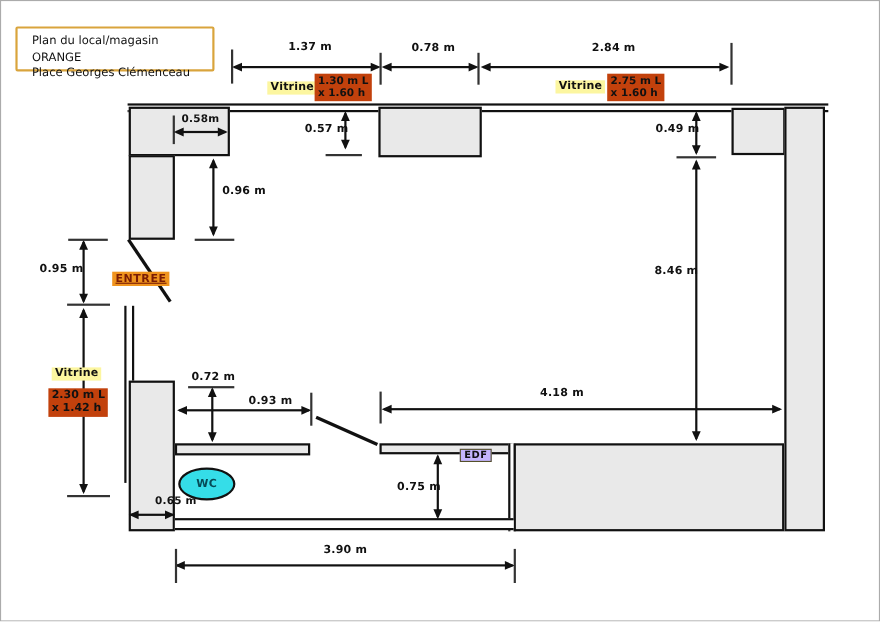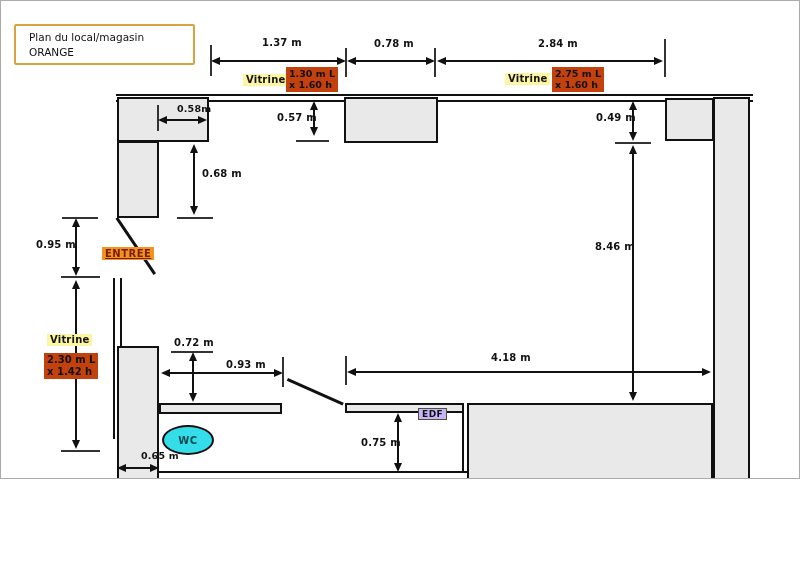--- a/index.html
+++ b/index.html
@@ -1,17 +1,17 @@
 <!DOCTYPE html>
 <html><head>
 <meta charset="utf-8">
 <style>
   html,body{margin:0;padding:0;background:#fff;}
   .plan{
-    position:relative;width:800px;height:479px;box-sizing:border-box;
+    position:relative;width:800px;height:565px;box-sizing:border-box;
     border:1px solid #ababab;background:#ffffff;overflow:hidden;
     font-family:"DejaVu Sans",sans-serif;color:#111;
   }
   
   .title-box{
     position:absolute;left:13px;top:23px;width:181px;height:41px;box-sizing:border-box;
     border:2px solid #d9a43c;border-radius:2px;padding:4px 4px 0 13px;
     font-size:10.5px;line-height:1.4;font-weight:500;
   }
   
@@ -51,20 +51,21 @@
   }
   .door{position:absolute;height:3px;background:#111;transform-origin:0 0;}
 </style>
 </head>
 <body>
 
 <div class="plan">
 
   <div class="title-box">
     <div>Plan du local/magasin ORANGE</div>
+    <div>Place Georges Clémenceau</div>
   </div>
 
   <div class="tick-v" style="left:209px;top:44px;height:31px;"></div>
   <div class="tick-v" style="left:344px;top:47px;height:29px;"></div>
   <div class="tick-v" style="left:433px;top:47px;height:29px;"></div>
   <div class="tick-v" style="left:663px;top:38px;height:38px;"></div>
 
   <div class="dim-h" style="left:212px;top:59px;width:131px;"></div>
   <div class="dim-h" style="left:348px;top:59px;width:84px;"></div>
   <div class="dim-h" style="left:438px;top:59px;width:222px;"></div>
@@ -105,26 +106,26 @@
 
   <div class="wall-v" style="left:461px;top:402px;width:7px;height:80px;"></div>
 
   <div class="block thin" style="left:466px;top:402px;width:246px;height:80px;"></div>
 
   <div class="wall-h" style="left:158px;top:470px;width:308px;height:11px;"></div>
 
   <div class="door" style="left:117px;top:216px;width:68px;transform:rotate(56deg);"></div>
   <div class="door" style="left:287px;top:377px;width:61px;transform:rotate(24deg);"></div>
 
-  <div class="dim-label" style="left:164px;top:102px;font-size:9.5px;margin-left:12px;">0.58m</div>
+  <div class="dim-label" style="left:164px;top:102px;font-size:9.5px;">0.58m</div>
   <div class="tick-v" style="left:156px;top:104px;height:26px;"></div>
   <div class="dim-h" style="left:159px;top:118px;width:45px;"></div>
 
   <div class="dim-v" style="left:192px;top:145px;height:67px;"></div>
-  <div class="dim-label" style="left:201px;top:167px;">0.68 m</div>
+  <div class="dim-label" style="left:201px;top:167px;">0.96 m</div>
   <div class="tick-h" style="left:176px;top:216px;width:36px;"></div>
 
   <div class="dim-label" style="left:276px;top:111px;">0.57 m</div>
   <div class="dim-v" style="left:312px;top:102px;height:31px;"></div>
   <div class="tick-h" style="left:295px;top:139px;width:33px;"></div>
 
   <div class="dim-label" style="left:595px;top:111px;">0.49 m</div>
   <div class="dim-v" style="left:631px;top:102px;height:36px;"></div>
   <div class="tick-h" style="left:614px;top:141px;width:36px;"></div>
 

